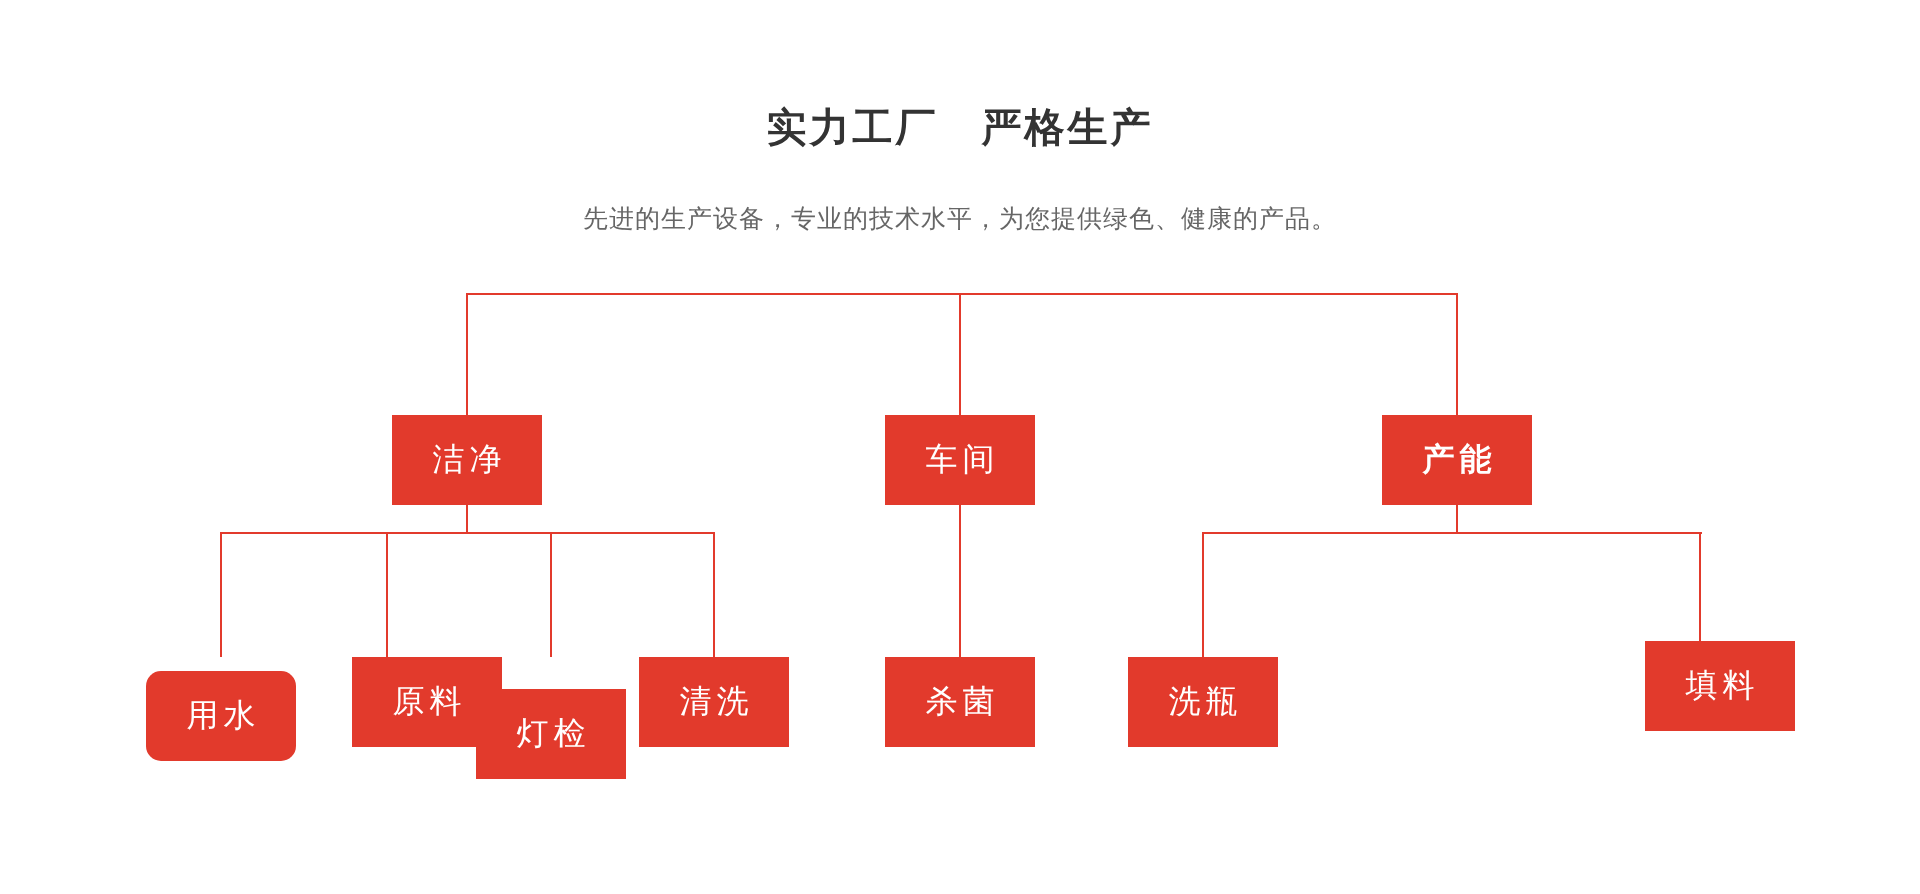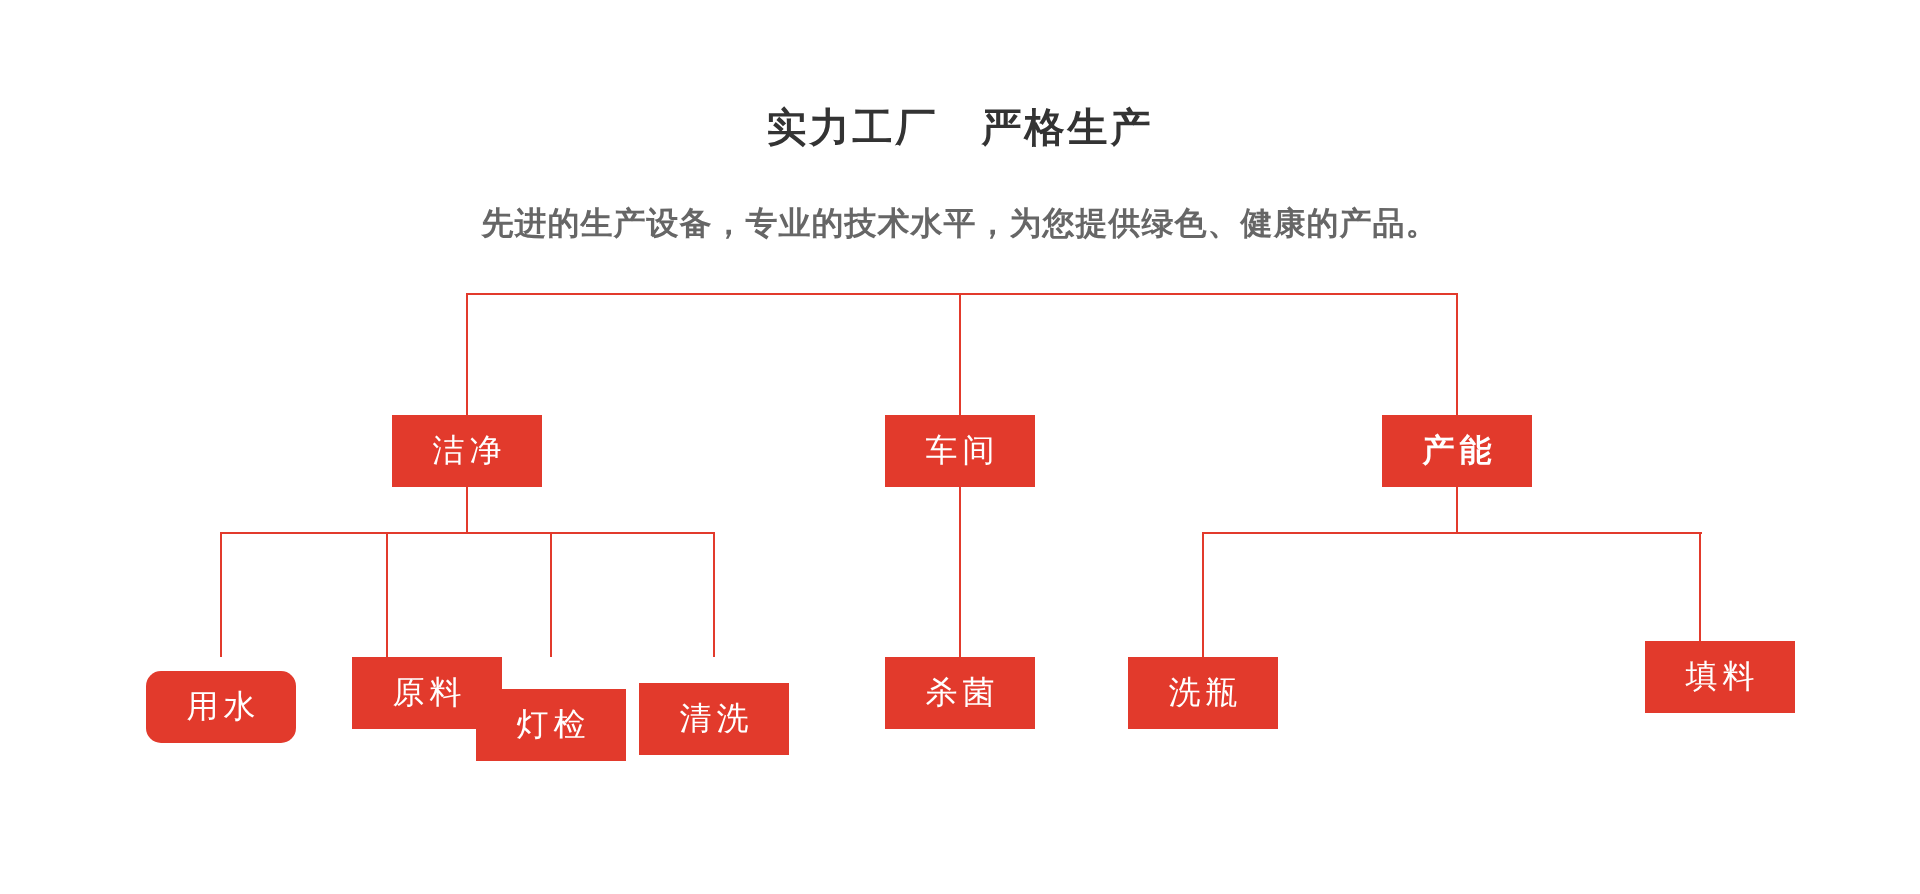--- a/index.html
+++ b/index.html
@@ -15,25 +15,25 @@
     font-family:"Liberation Sans","DejaVu Sans",sans-serif;
   }
   .stage{position:relative;width:1920px;height:894px;background:var(--bg);}
   .page-title{
     position:absolute;top:100px;left:0;width:100%;
     text-align:center;font-size:40px;font-weight:700;
     color:var(--title-color);letter-spacing:3px;
   }
   .page-subtitle{
     position:absolute;top:202px;left:0;width:100%;
-    text-align:center;font-size:32px;font-weight:700;
+    text-align:center;font-size:25px;font-weight:400;
     color:var(--subtitle-color);letter-spacing:1px;
   }
   .node{
-    position:absolute;width:150px;height:72px;
+    position:absolute;width:150px;height:90px;
     background:var(--accent);color:var(--node-text);
     font-size:32px;letter-spacing:5px;text-indent:5px;
     display:flex;align-items:center;justify-content:center;
     box-sizing:border-box;
   }
   .line{position:absolute;background:var(--accent);}
 </style>
 </head>
 <body>
 
@@ -61,18 +61,18 @@
   <div class="line" style="left:1202px;top:532px;width:2px;height:125px;"></div>
   <div class="line" style="left:1699px;top:532px;width:2px;height:125px;"></div>
 
   <div class="node" style="left:392px;top:415px;">洁净</div>
   <div class="node" style="left:885px;top:415px;">车间</div>
   <div class="node" style="left:1382px;top:415px;font-weight:bold;">产能</div>
 
   <div class="node" style="left:146px;top:671px;border-radius:15px;">用水</div>
   <div class="node" style="left:312px;top:657px;margin-left:40px;">原料</div>
   <div class="node" style="left:476px;top:657px;margin-top:32px;">灯检</div>
-  <div class="node" style="left:639px;top:657px;margin-top:26px;">清洗</div>
+  <div class="node" style="left:639px;top:657px;">清洗</div>
   <div class="node" style="left:885px;top:657px;text-align:center;">杀菌</div>
   <div class="node" style="left:1128px;top:657px;">洗瓶</div>
   <div class="node" style="left:1625px;top:641px;margin-left:20px;">填料</div>
 
 </div>
 
 </body></html>

